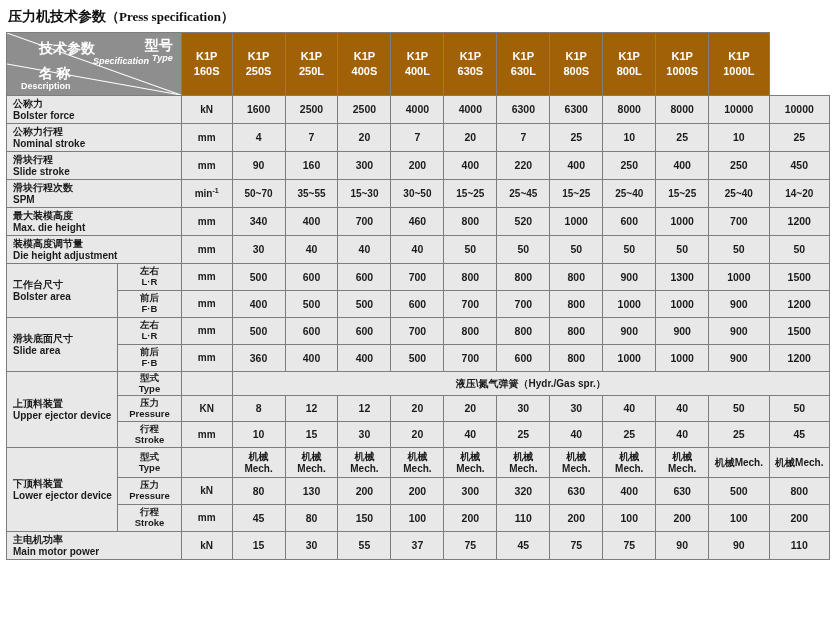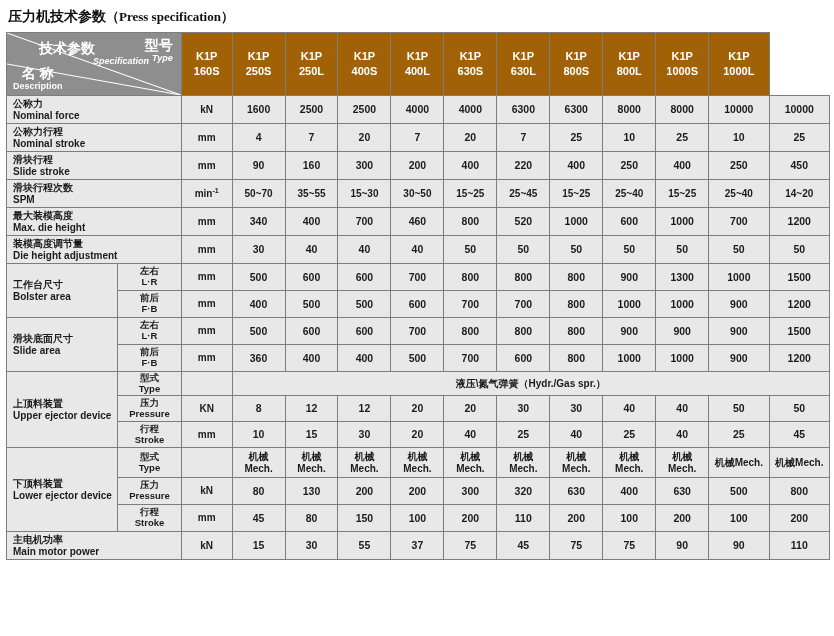--- a/index.html
+++ b/index.html
@@ -43,21 +43,21 @@
     background:#8e8e8e;
     color:#fff;
     height:62px;
     overflow:hidden;
   }
   .corner .diag{
     position:absolute;left:0;top:0;width:100%;height:100%;
     pointer-events:none;
   }
   .corner .tr{position:absolute;top:4px;right:8px;text-align:right;font-size:10px;margin-left:16px;}
-  .corner .bl{position:absolute;bottom:4px;left:6px;text-align:center;font-size:10px;}
+  .corner .bl{position:absolute;bottom:4px;left:14px;text-align:right;font-size:10px;}
   .corner .t-cn{font-size:14px;display:block;}
   .corner .t-en{font-size:9px;display:block;font-style:italic;}
   .col-model{
     background:#a16207;color:#fff;font-size:11px;font-weight:bold;line-height:1.35;
   }
   .rowname{
     text-align:left;
     padding-left:6px;
     font-size:10px;
     line-height:1.2;
@@ -167,21 +167,21 @@
           <span>1000L</span>
         </td>
       </tr>
     </thead>
 
     <tbody>
 
       <tr style="height:28px">
         <td class="rowname" colspan="2">
           <span class="cn">公称力</span>
-          <span class="en">Nominal force</span>
+          <span class="en">Bolster force</span>
         </td>
         <td class="unit">kN</td>
         <td class="val">1600</td>
         <td class="val">2500</td>
         <td class="val">2500</td>
         <td class="val">4000</td>
         <td class="val">4000</td>
         <td class="val">6300</td>
         <td class="val">6300</td>
         <td class="val">8000</td>

